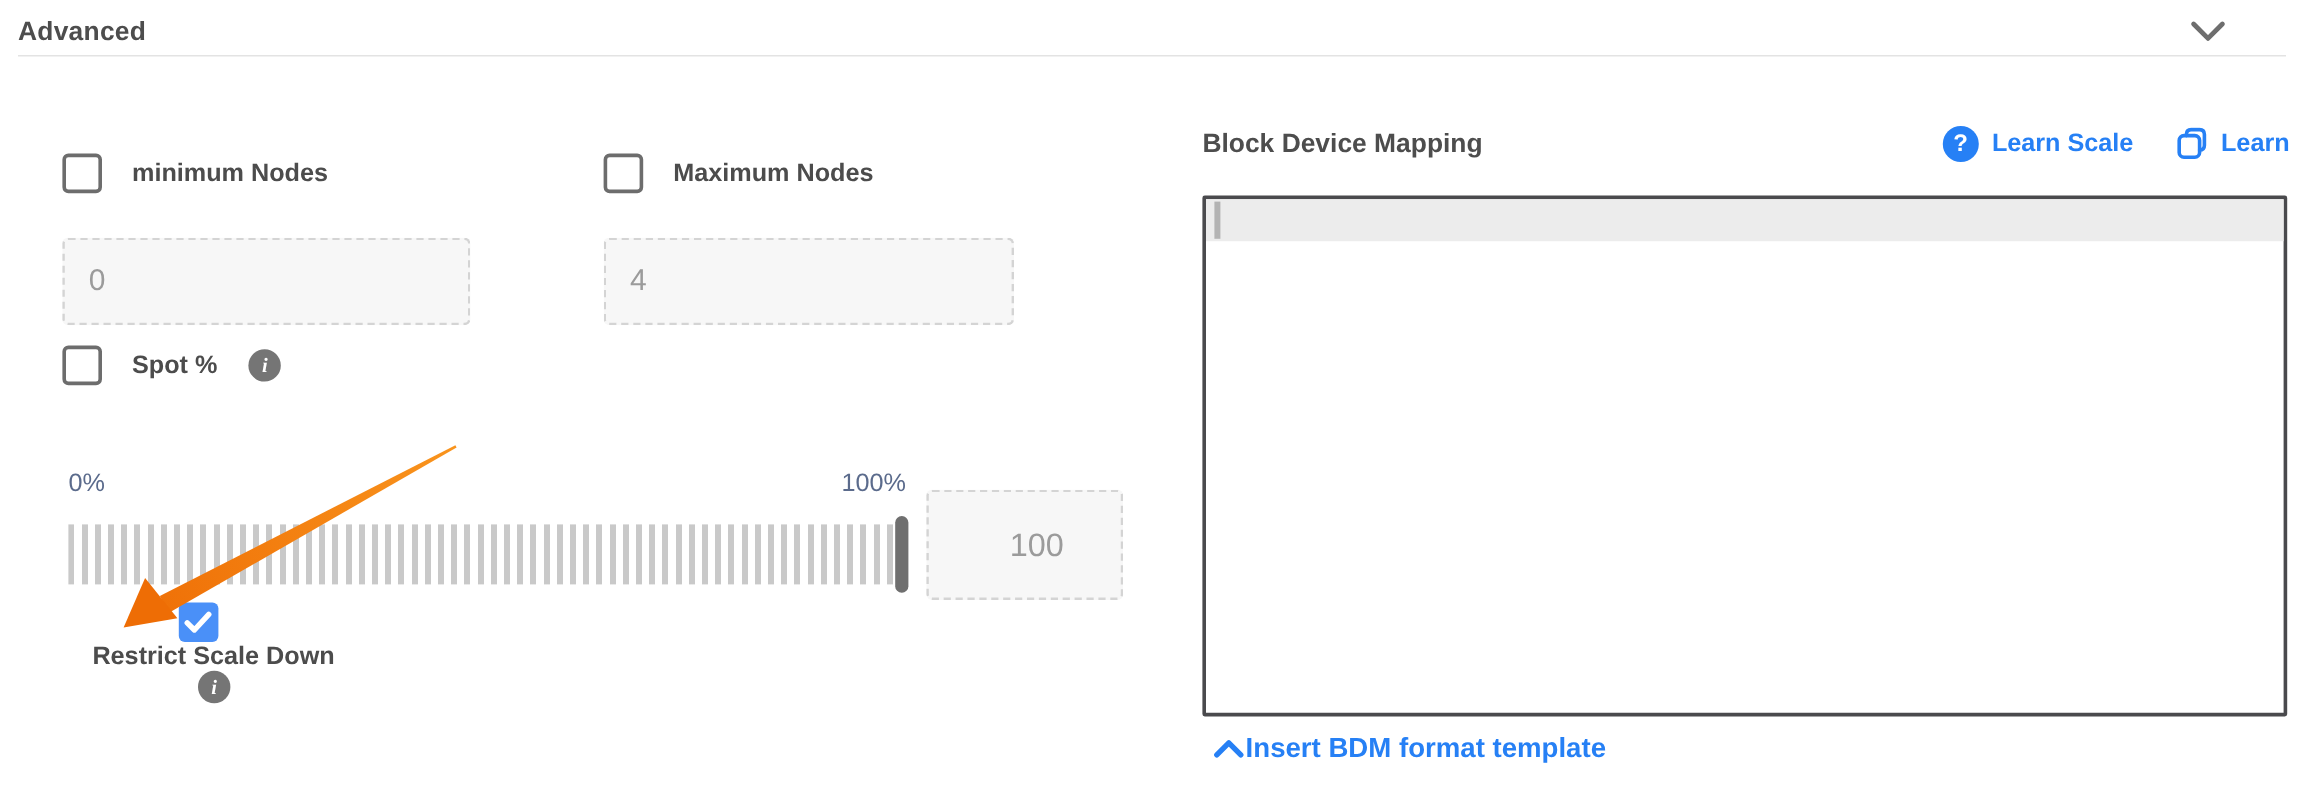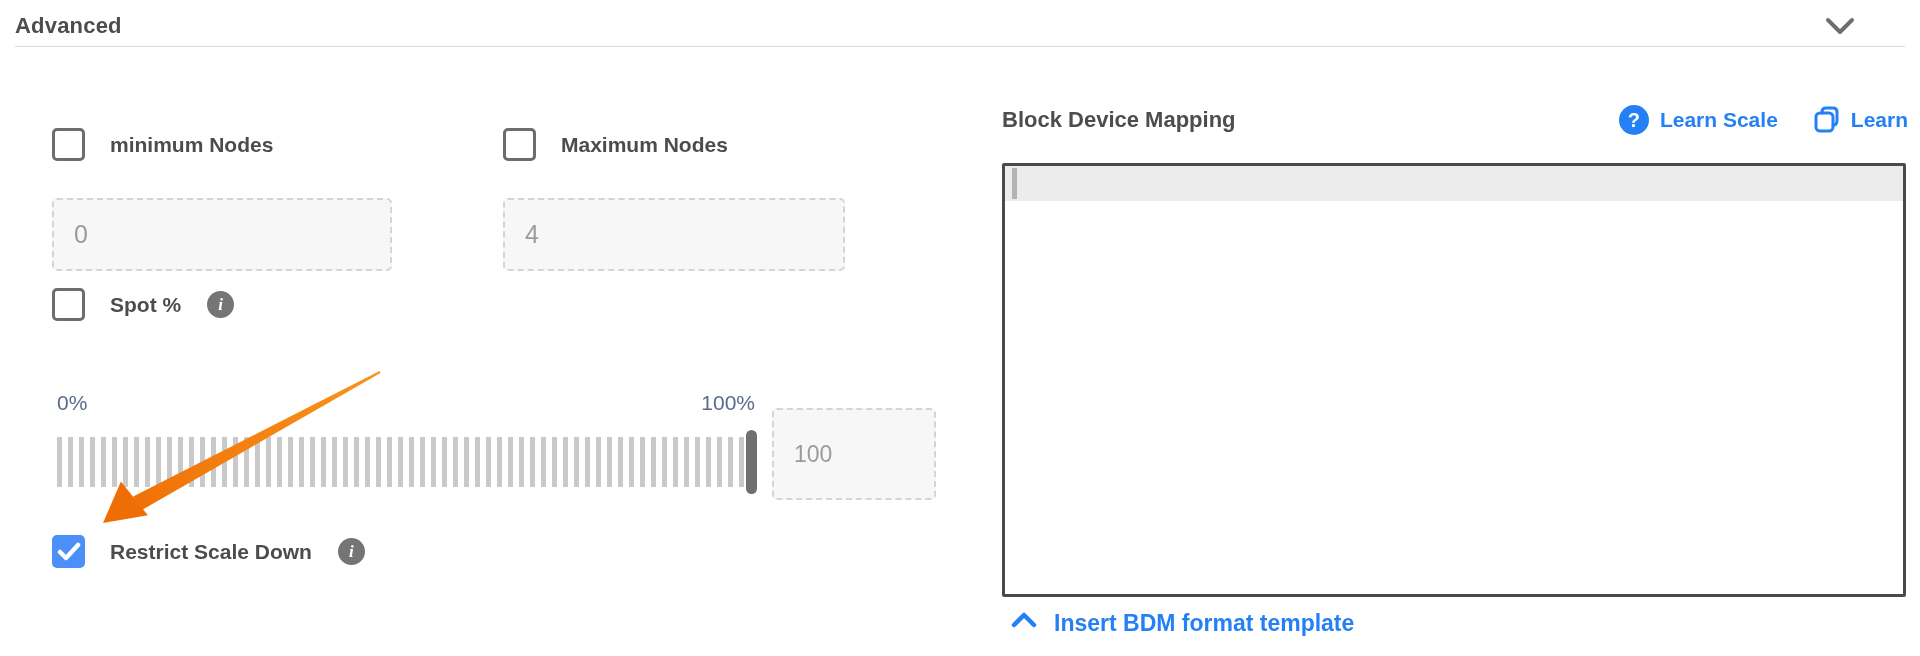--- a/index.html
+++ b/index.html
@@ -95,21 +95,21 @@
     cursor: text;
   }
   .active-line {
     position: absolute; left: 0; top: 0; right: 0; height: 35px; background: #ececec;
   }
   .editor-cursor {
     position: absolute; left: 7px; top: 2px; width: 5px; height: 31px; background: #b3b3b3;
   }
   .bdm-insert-link {
     position: absolute; left: 1010px; top: 610px;
-    display: flex; gap: 16px;
+    display: flex; align-items: center; 
     color: #2680f5; font-size: 23px; font-weight: 600; cursor: pointer;
     text-decoration: none;
   }
 </style>
 </head>
 <body>
 
 <div class="stage">
 
   <div class="adv-header">
@@ -144,23 +144,23 @@
 
   <div class="slider-labels">
     <span>0%</span>
     <span>100%</span>
   </div>
 
   <div class="slider-track">
     <div class="slider-handle"></div>
   </div>
 
-  <input class="dashed-input" style="left: 772px; top: 408px; width: 164px; height: 92px; font-size: 23px;" placeholder="100">
-
-  <div class="check-row" style="left:52px; top:535px;">
+  <input class="dashed-input" style="left: 772px; top: 408px; width: 164px; height: 92px; font-size: 27px; text-align: center;" placeholder="100">
+
+  <div class="check-row" style="left:52px; top:502px;flex-direction:column;">
     <div class="checkbox checked">
       <svg width="24" height="20" viewBox="0 0 24 20">
         <polyline points="3,10 9,16 21,3" fill="none" stroke="#ffffff" stroke-width="4.5" stroke-linecap="round" stroke-linejoin="round"></polyline>
       </svg>
     </div>
     <div class="check-label">Restrict Scale Down</div>
     <div class="info-icon">i</div>
   </div>
 
   <svg class="arrow-overlay" width="1920" height="656" viewBox="0 0 1920 656">

